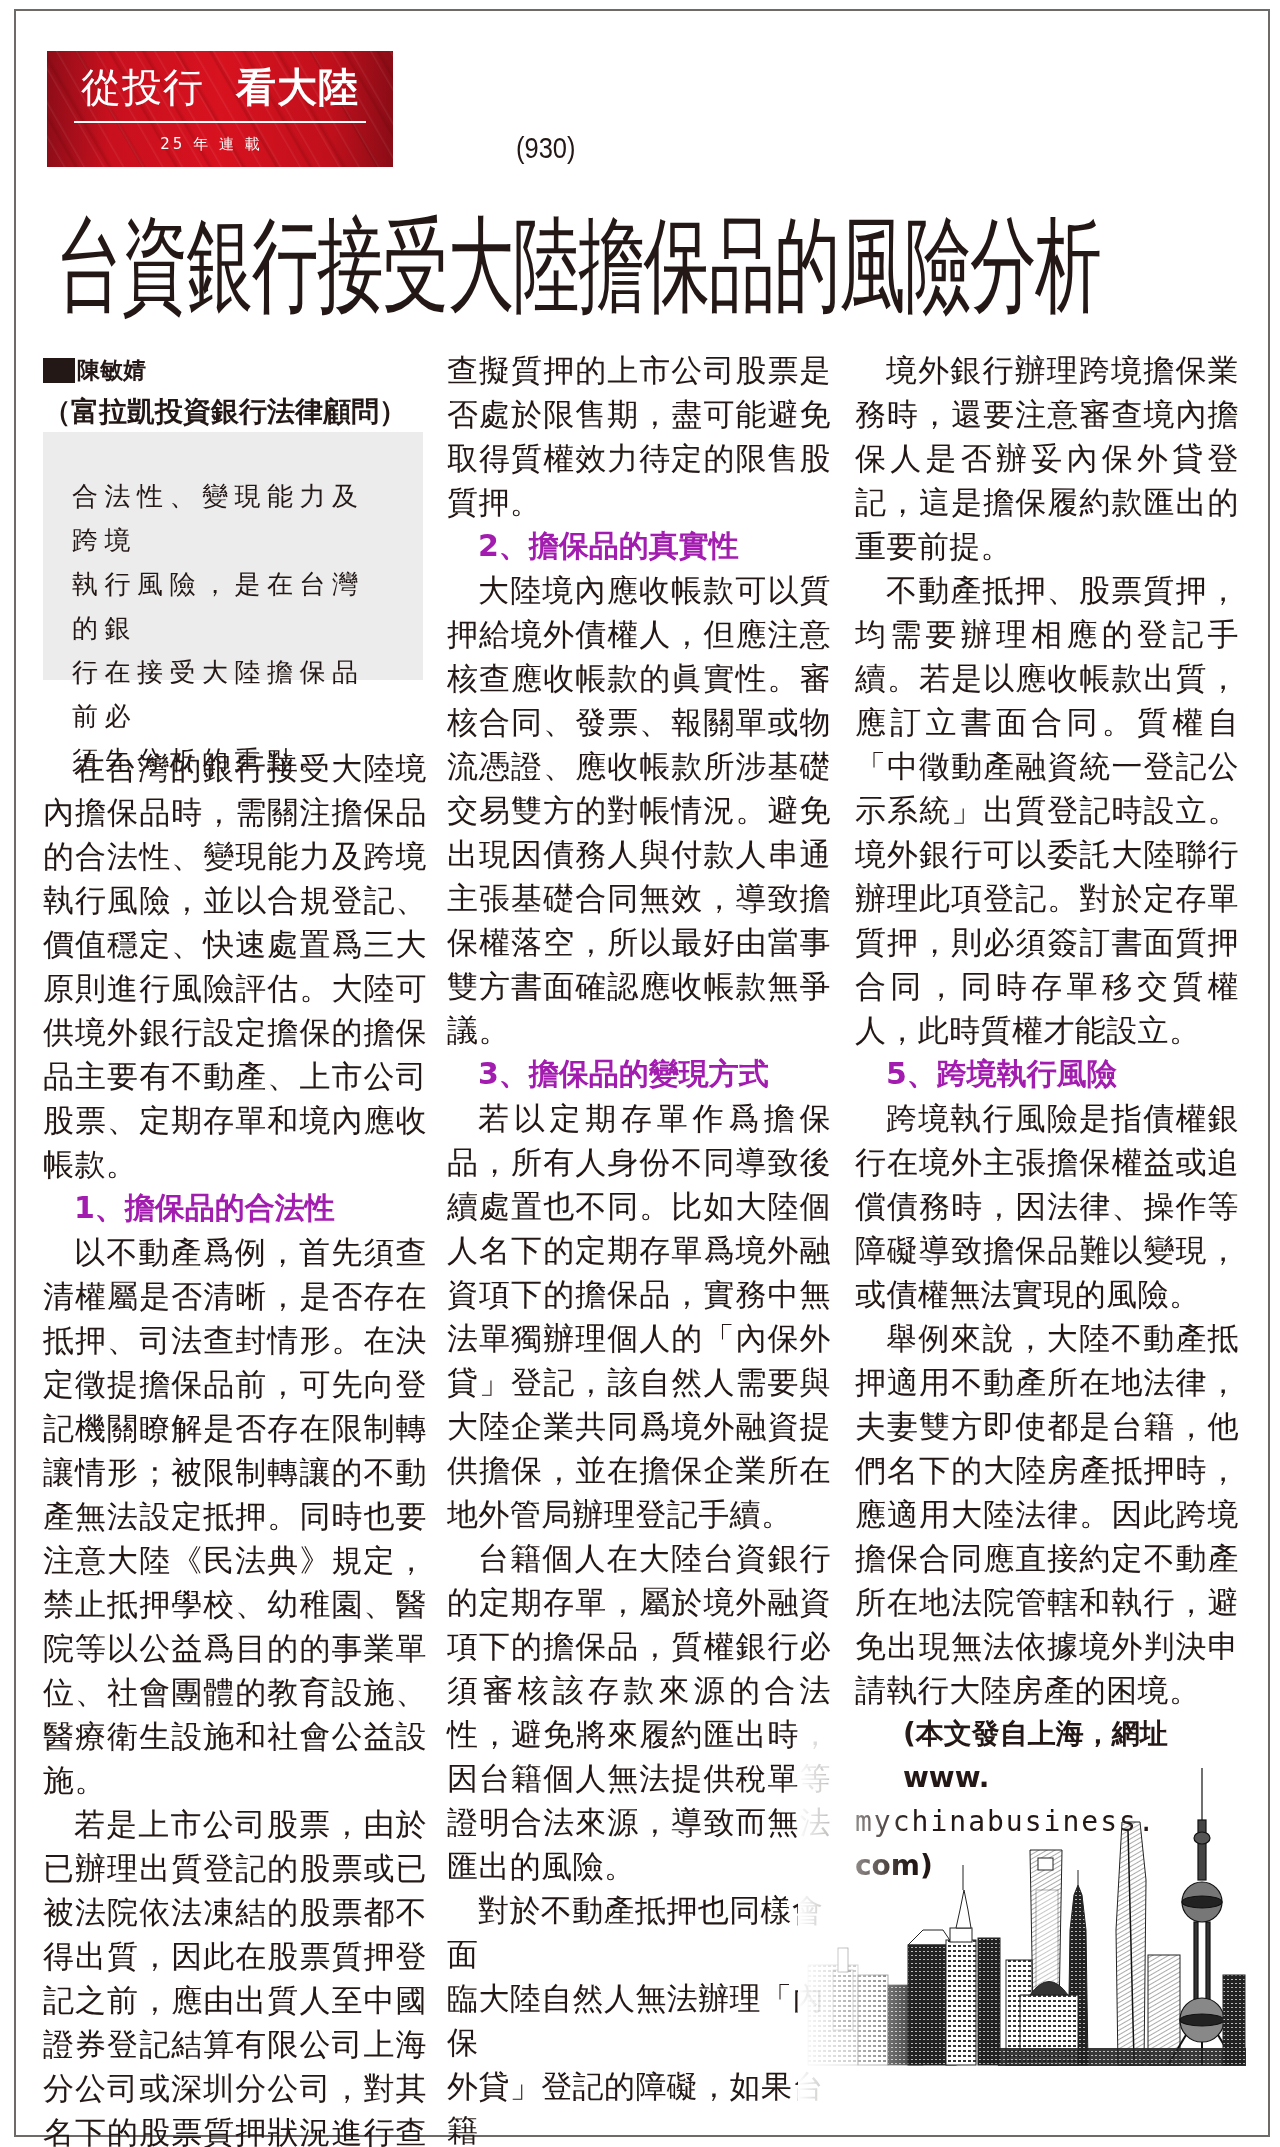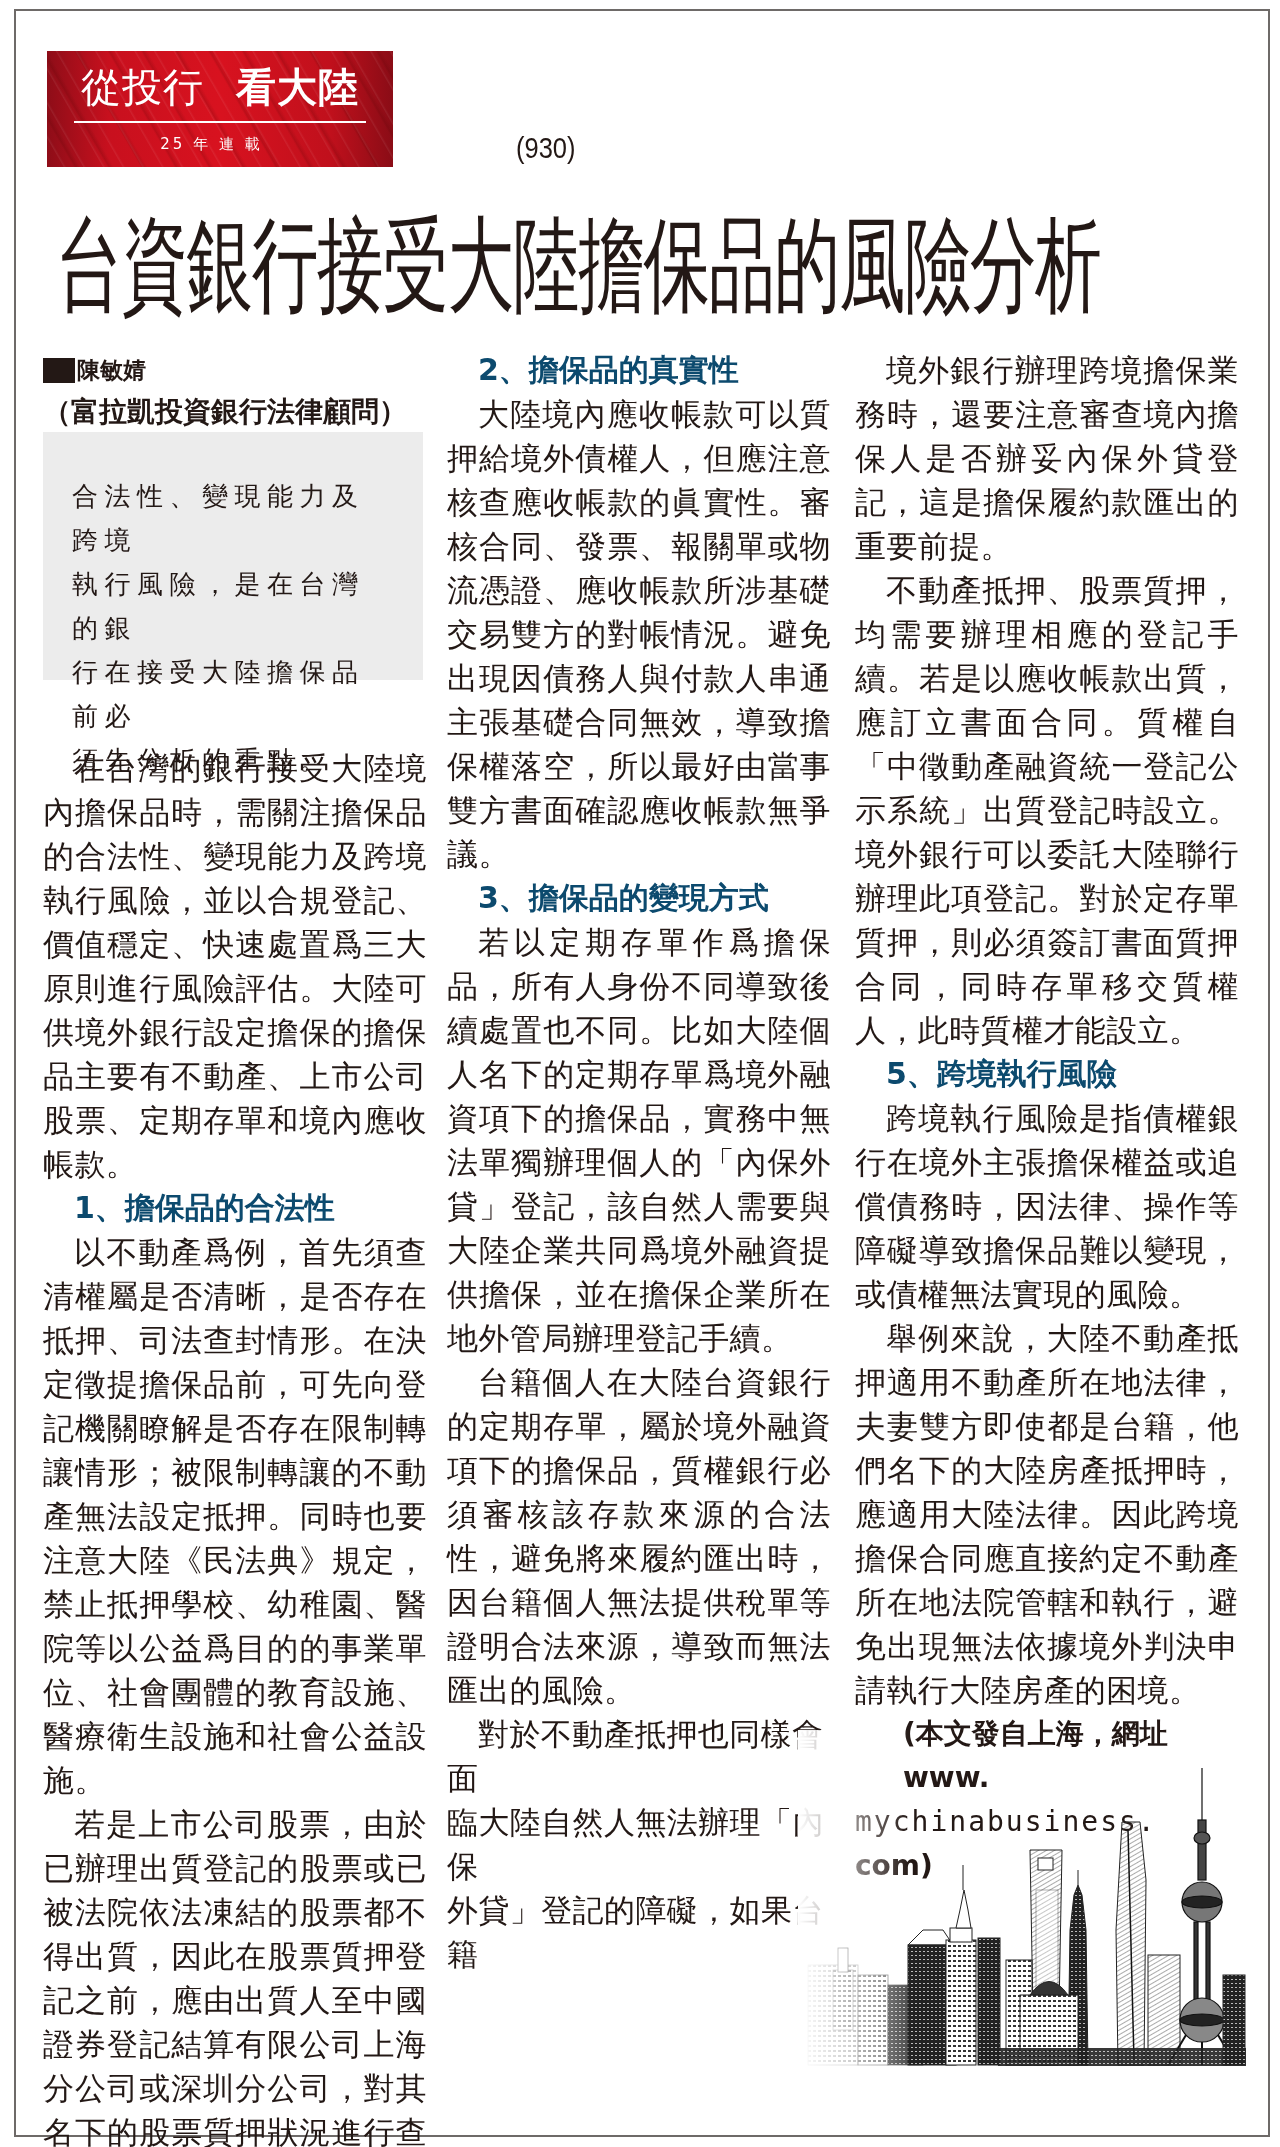--- a/index.html
+++ b/index.html
@@ -31,21 +31,21 @@
      transform-origin:left top; transform:scaleX(0.64); letter-spacing:-2px; }
 
   
   .col { position:absolute; top:348px; width:384px; }
   .col1 { left:43px; }
   .col2 { left:447px; }
   .col3 { left:855px; }
   .p { font-size:31px; line-height:44px; margin:0; text-align:justify; text-align-last:left;
        word-break:break-all; letter-spacing:0.4px; color:#231815; }
   .p.indent { text-indent:31px; }
-  .h { font-size:30px; line-height:44px; margin:0; font-weight:bold; padding-left:31px; color:#0c4a6e; }
+  .h { font-size:30px; line-height:44px; margin:0; font-weight:bold; padding-left:31px; color:#a21caf; }
 
   .author { margin:0; }
   .author-name { font-size:23px; line-height:44px; font-weight:bold; display:flex; align-items:center; }
   .author-square { display:inline-block; width:32px; height:25px; background:#231815; margin-right:2px; }
   .author-title { font-size:28px; line-height:40px; font-weight:bold; }
 
   .abstract { width:380px; height:248px; background:#ececec; box-sizing:border-box;
               padding:42px 28px 0 29px; }
   .abstract p { margin:0; font-family:"DejaVu Serif","Liberation Serif",serif; font-size:26px; line-height:44px;
                 letter-spacing:6.5px; color:#231815; word-break:break-all; }
@@ -96,20 +96,21 @@
 
   <div class="col1-body">
     <p class="p indent">在台灣的銀行接受大陸境內擔保品時，需關注擔保品的合法性、變現能力及跨境執行風險，並以合規登記、價值穩定、快速處置爲三大原則進行風險評估。大陸可供境外銀行設定擔保的擔保品主要有不動產、上市公司股票、定期存單和境內應收帳款。</p>
     <p class="h">1、擔保品的合法性</p>
     <p class="p indent">以不動產爲例，首先須查清權屬是否清晰，是否存在抵押、司法查封情形。在決定徵提擔保品前，可先向登記機關瞭解是否存在限制轉讓情形；被限制轉讓的不動產無法設定抵押。同時也要注意大陸《民法典》規定，禁止抵押學校、幼稚園、醫院等以公益爲目的的事業單位、社會團體的教育設施、醫療衛生設施和社會公益設施。</p>
     <p class="p indent">若是上市公司股票，由於已辦理出質登記的股票或已被法院依法凍結的股票都不得出質，因此在股票質押登記之前，應由出質人至中國證券登記結算有限公司上海分公司或深圳分公司，對其名下的股票質押狀況進行查詢。同時，還應審</p>
   </div>
 </div>
 
 <div class="col col2">
+  <p class="p">查擬質押的上市公司股票是否處於限售期，盡可能避免取得質權效力待定的限售股質押。</p>
   <p class="h">2、擔保品的真實性</p>
   <p class="p indent">大陸境內應收帳款可以質押給境外債權人，但應注意核查應收帳款的眞實性。審核合同、發票、報關單或物流憑證、應收帳款所涉基礎交易雙方的對帳情況。避免出現因債務人與付款人串通主張基礎合同無效，導致擔保權落空，所以最好由當事雙方書面確認應收帳款無爭議。</p>
   <p class="h">3、擔保品的變現方式</p>
   <p class="p indent">若以定期存單作爲擔保品，所有人身份不同導致後續處置也不同。比如大陸個人名下的定期存單爲境外融資項下的擔保品，實務中無法單獨辦理個人的「內保外貸」登記，該自然人需要與大陸企業共同爲境外融資提供擔保，並在擔保企業所在地外管局辦理登記手續。</p>
   <p class="p indent">台籍個人在大陸台資銀行的定期存單，屬於境外融資項下的擔保品，質權銀行必須審核該存款來源的合法性，避免將來履約匯出時，因台籍個人無法提供稅單等證明合法來源，導致而無法匯出的風險。</p>
   <div>
     <p class="p indent" style="text-align:left">對於不動產抵押也同樣會面</p>
     <p class="p" style="text-align:left">臨大陸自然人無法辦理「內保</p>
     <p class="p" style="text-align:left">外貸」登記的障礙，如果台籍</p>
 

